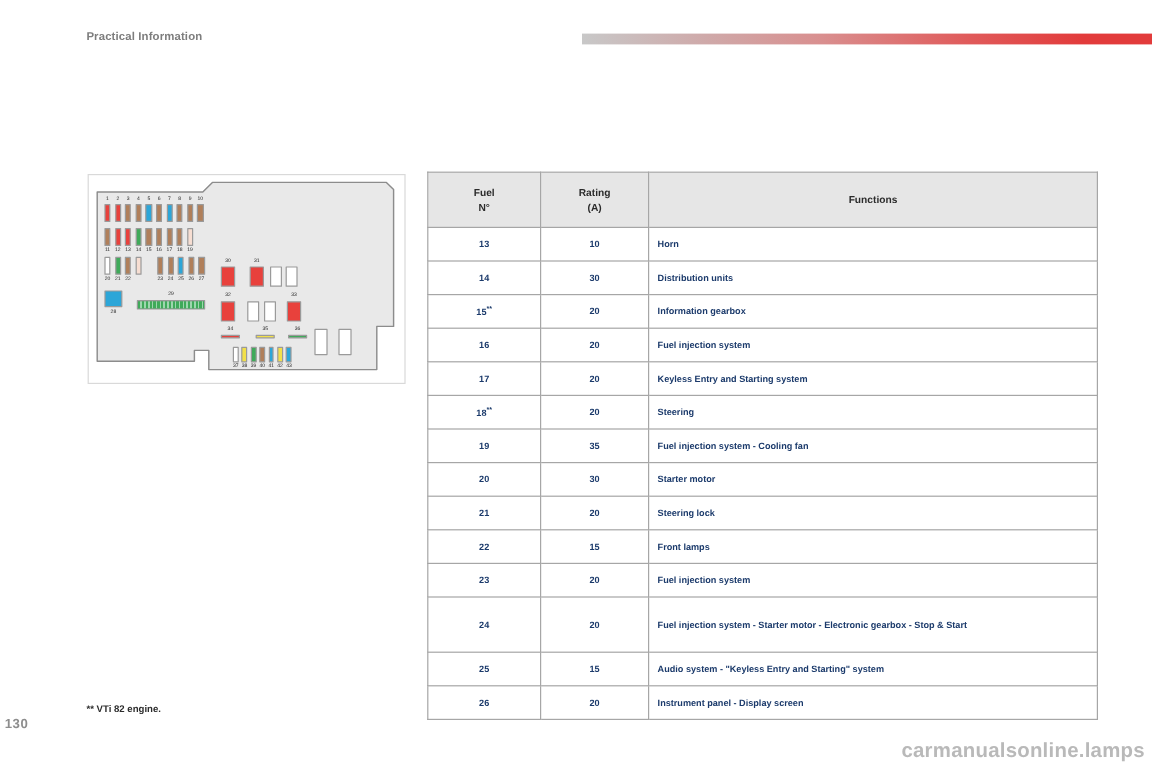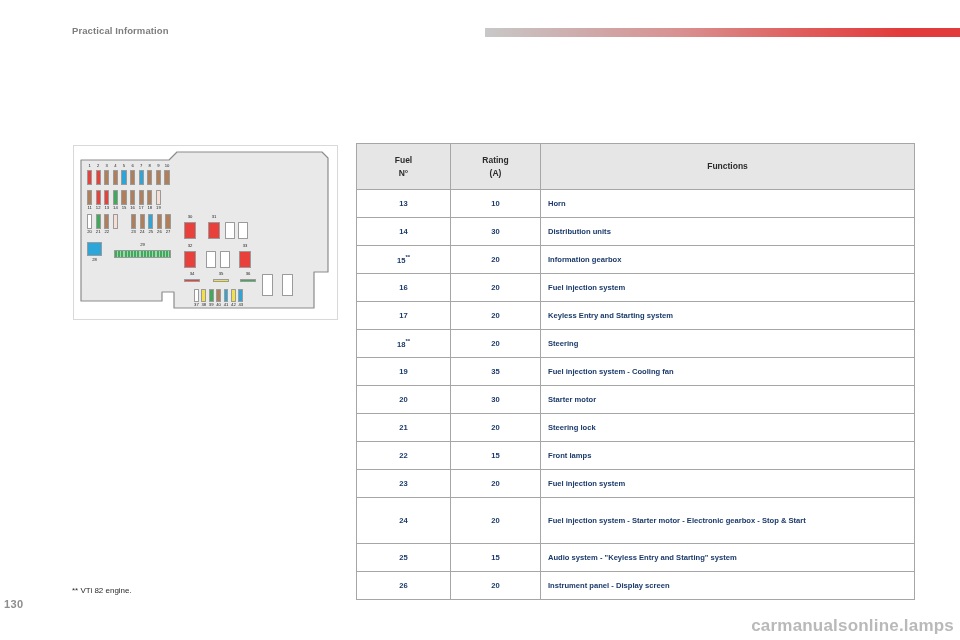--- a/index.html
+++ b/index.html
@@ -45,21 +45,21 @@
     font-weight: bold;
     color: #8d8d8d;
     letter-spacing: .4px;
   }
 
   
   #footnote {
     position: absolute;
     left: 72px; top: 586px;
     font-size: 8px;
-    font-weight: normal;
+    font-weight: bold;
     color: #2b2b2b;
     white-space: nowrap;
   }
 
   
   #watermark {
     position: absolute;
     right: 6px; bottom: 4px;
     font-size: 17px;
     font-weight: bold;

